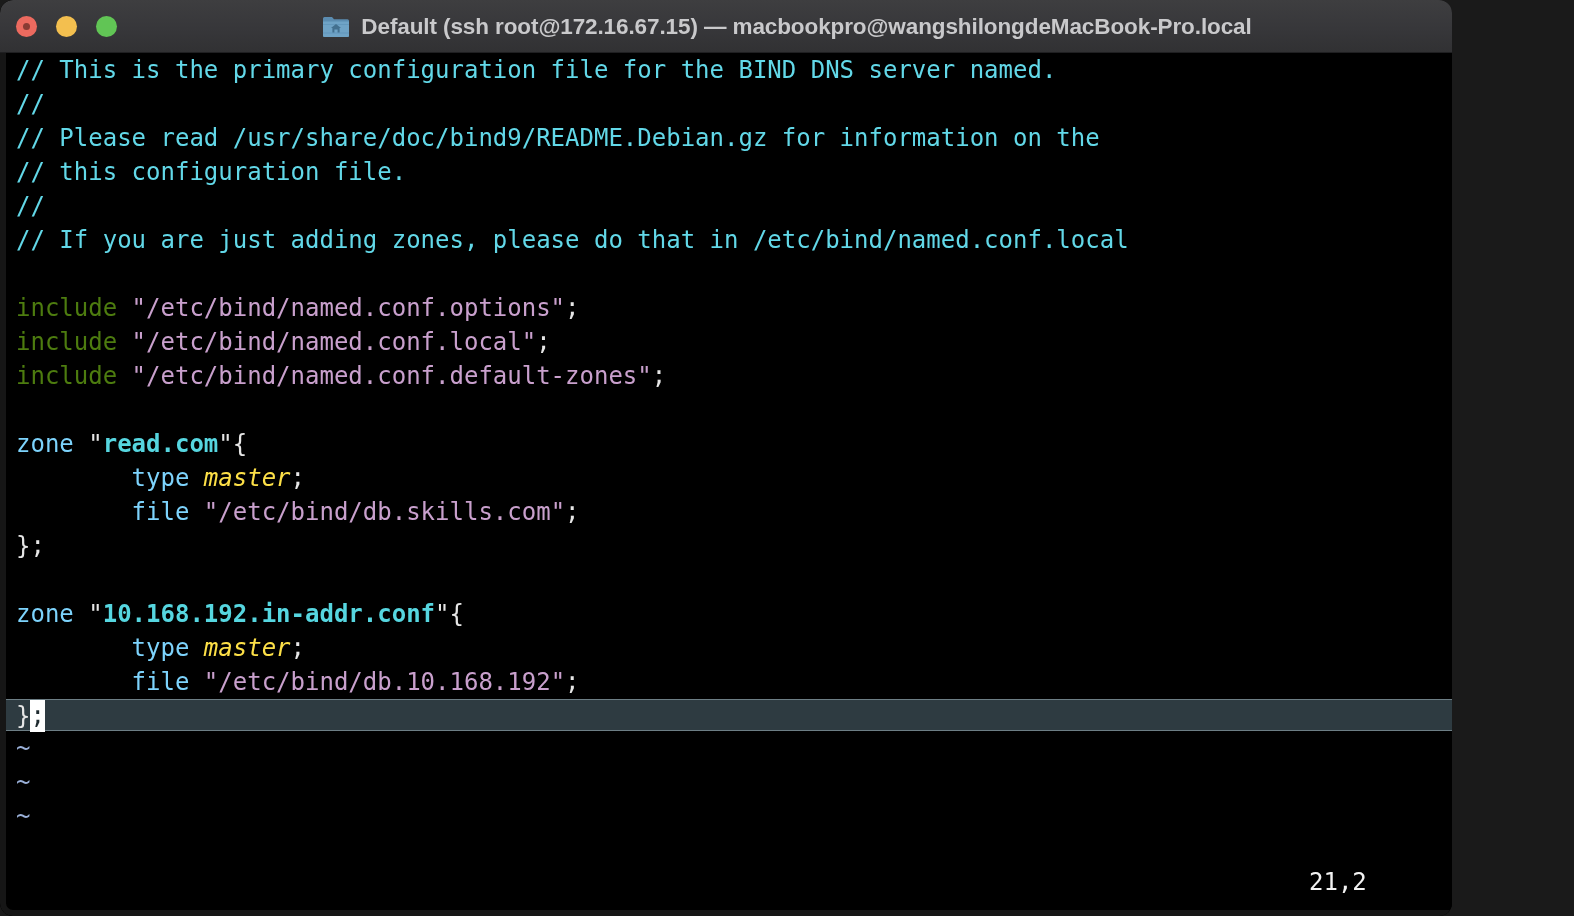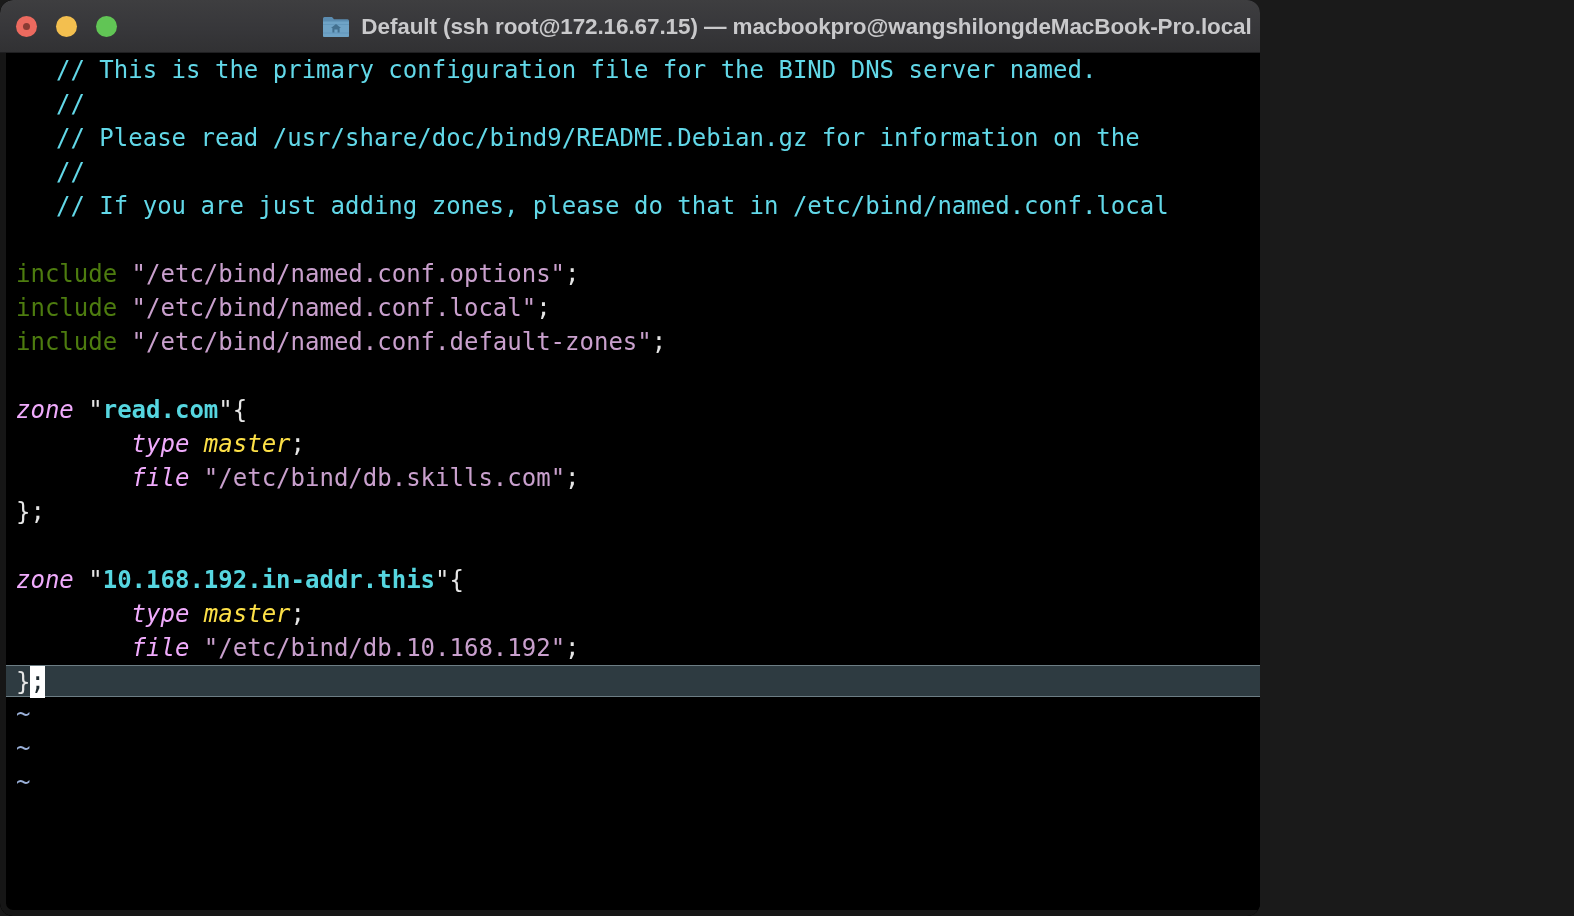--- a/index.html
+++ b/index.html
@@ -11,21 +11,21 @@
     width: 1574px;
     height: 916px;
     overflow: hidden;
     font-family: "DejaVu Sans Mono", monospace;
   }
 
   
   #terminal-window {
     position: absolute;
     left: 0; top: 0;
-    width: 1260px;
+    width: 1452px;
     height: 916px;
     border-radius: 13px;
     overflow: hidden;
     background: #000000;
     box-sizing: border-box;
   }
 
   
   #title-bar {
     position: absolute;
@@ -128,25 +128,25 @@
     border-top: 1px solid #6d7e85;
     border-bottom: 1px solid #6d7e85;
     height: 32px;
     line-height: 32px;
     width: 1562px;
     box-sizing: border-box;
     padding-left: 10px;
   }
 
   
-  .c-comment { color: #62d8e8; margin-left: 40px; }
+  .c-comment { color: #62d8e8; }
   .c-keyword { color: #4d7c0f; }
   .c-string  { color: #c9a0cd; }
   .c-punct   { color: #e6e6e6; }
-  .c-type    { color: #f0abfc; font-style: italic; }
+  .c-type    { color: #7dd3fc; }
   .c-value   { color: #fde047; font-style: italic; }
   .c-zone    { color: #56d6e0; font-weight: bold; }
   .c-tilde   { color: #9ab0d8; }
   .cursor-block {
     background: #ffffff;
     color: #1e2a2f;
     display: inline-block;
   }
 
   
@@ -197,33 +197,34 @@
     </div>
 
     <div id="window-shortcut">⌥⌘1</div>
   </div>
 
   <div id="terminal-body">
     <div id="editor">
         <div class="line"><span class="c-comment">// This is the primary configuration file for the BIND DNS server named.</span></div>
         <div class="line"><span class="c-comment">//</span></div>
         <div class="line"><span class="c-comment">// Please read /usr/share/doc/bind9/README.Debian.gz for information on the</span></div>
+        <div class="line"><span class="c-comment">// this configuration file.</span></div>
         <div class="line"><span class="c-comment">//</span></div>
         <div class="line"><span class="c-comment">// If you are just adding zones, please do that in /etc/bind/named.conf.local</span></div>
         <div class="line"><span class="c-punct"></span></div>
         <div class="line"><span class="c-keyword">include </span><span class="c-string">"/etc/bind/named.conf.options"</span><span class="c-punct">;</span></div>
         <div class="line"><span class="c-keyword">include </span><span class="c-string">"/etc/bind/named.conf.local"</span><span class="c-punct">;</span></div>
         <div class="line"><span class="c-keyword">include </span><span class="c-string">"/etc/bind/named.conf.default-zones"</span><span class="c-punct">;</span></div>
         <div class="line"><span class="c-punct"></span></div>
         <div class="line"><span class="c-type">zone </span><span class="c-punct">"</span><span class="c-zone">read.com</span><span class="c-punct">"{</span></div>
         <div class="line"><span class="c-type">        type </span><span class="c-value">master</span><span class="c-punct">;</span></div>
         <div class="line"><span class="c-type">        file </span><span class="c-string">"/etc/bind/db.skills.com"</span><span class="c-punct">;</span></div>
         <div class="line"><span class="c-punct">};</span></div>
         <div class="line"><span class="c-punct"></span></div>
-        <div class="line"><span class="c-type">zone </span><span class="c-punct">"</span><span class="c-zone">10.168.192.in-addr.this</span><span class="c-punct">"{</span></div>
+        <div class="line"><span class="c-type">zone </span><span class="c-punct">"</span><span class="c-zone">10.168.192.in-addr.conf</span><span class="c-punct">"{</span></div>
         <div class="line"><span class="c-type">        type </span><span class="c-value">master</span><span class="c-punct">;</span></div>
         <div class="line"><span class="c-type">        file </span><span class="c-string">"/etc/bind/db.10.168.192"</span><span class="c-punct">;</span></div>
         <div class="line cursorline"><span class="c-punct">}</span><span class="cursor-block">;</span></div>
         <div class="line"><span class="c-tilde">~</span></div>
         <div class="line"><span class="c-tilde">~</span></div>
         <div class="line"><span class="c-tilde">~</span></div>
       </div>
 
     <div id="status-line">
       <span id="status-pos">21,2</span>

